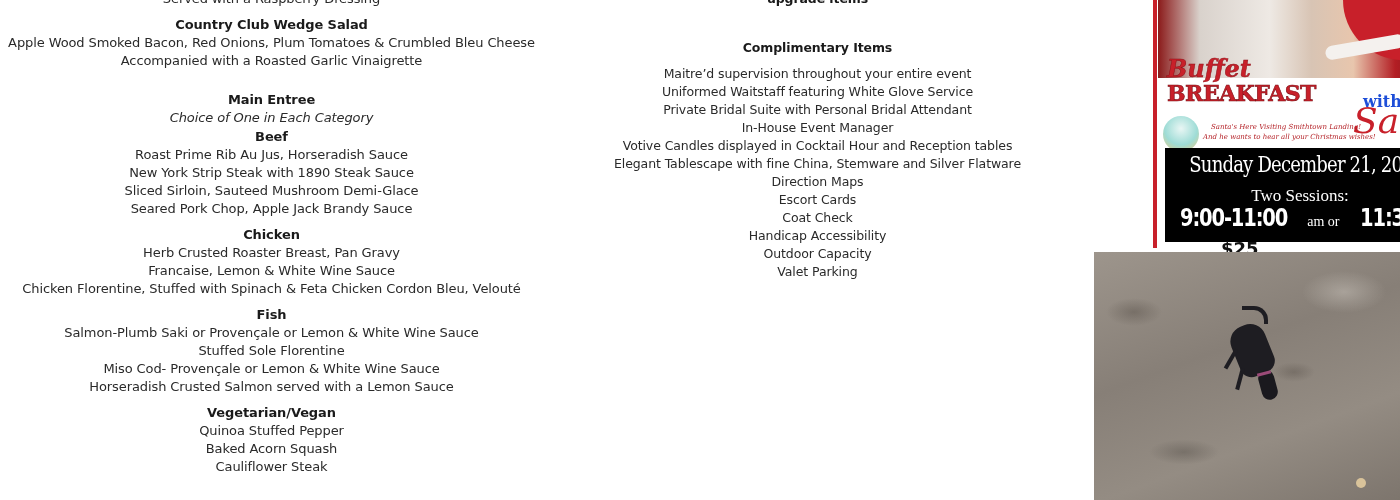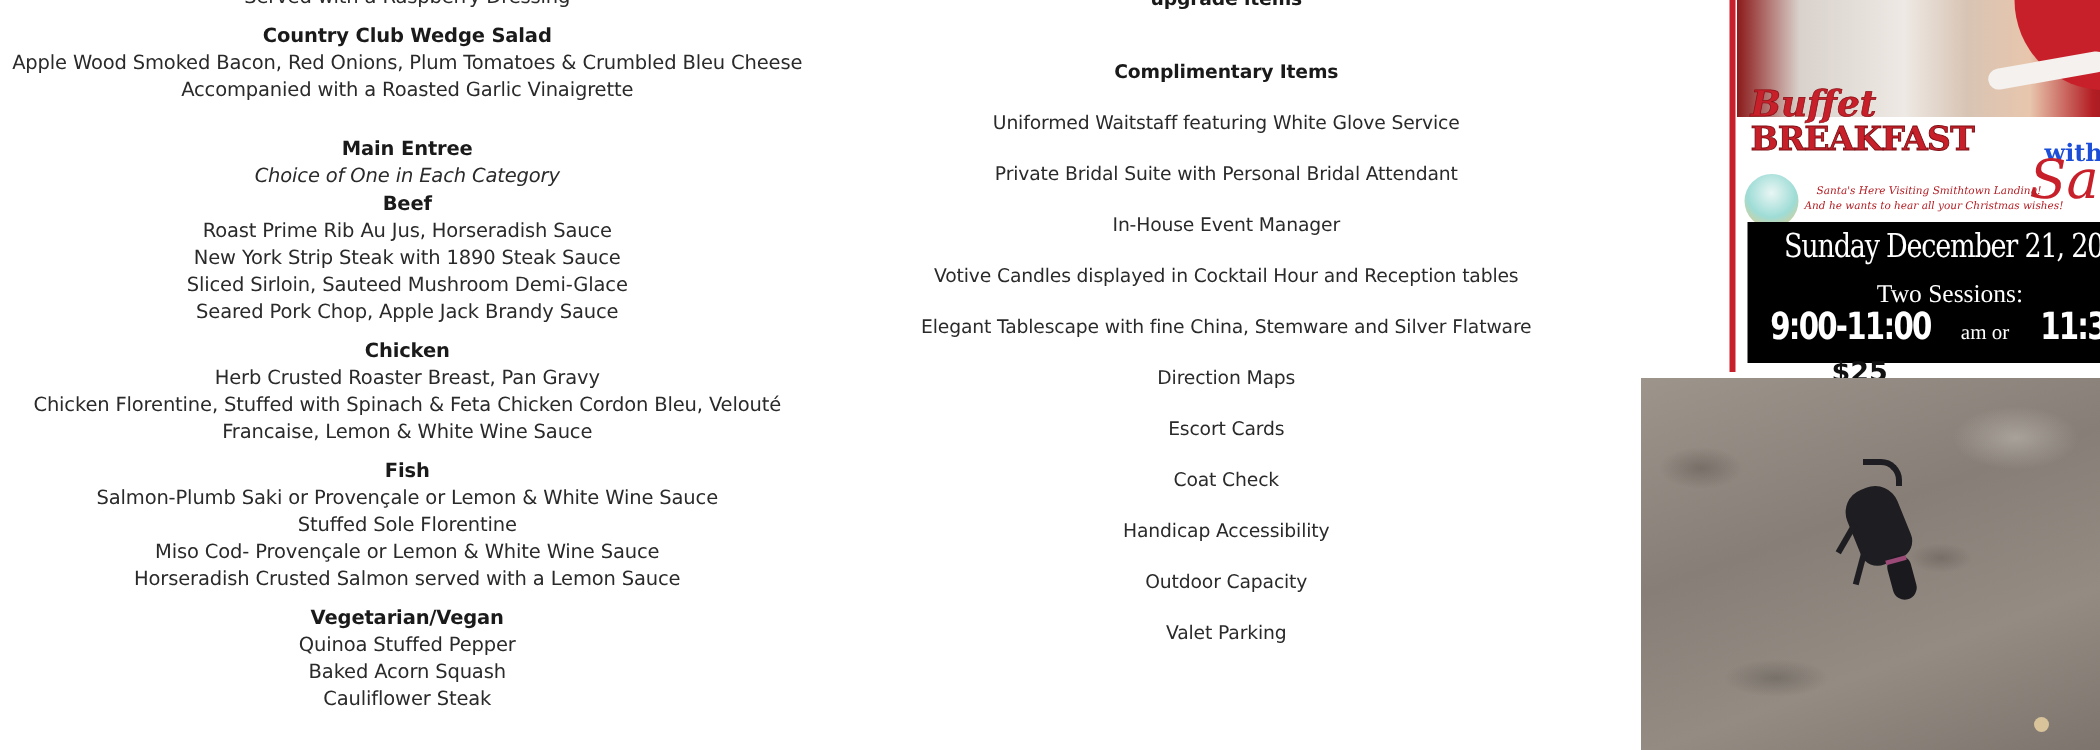--- a/index.html
+++ b/index.html
@@ -17,21 +17,21 @@
     .gap-s { height: 8px; }
     .gap-l { height: 21px; }
 
     .comp-col {
       position: absolute; left: 590px; top: -10px; width: 455px;
       text-align: center; font-size: 12.5px; color: #2a2a2a;
       letter-spacing: -0.1px;
     }
     .comp-col .upgrade { display:block; font-weight: bold; font-size: 12.5px; line-height: 18px; color:#1a1a1a; }
     .comp-col .comp-title { display:block; font-weight: bold; font-size: 12.5px; margin-top: 31px; line-height: 18px; color:#1a1a1a; }
-    .comp-col .item { display:block; line-height: 18px; margin-top: 16px; white-space: nowrap; }
+    .comp-col .item { display:block; line-height: 18px; white-space: nowrap; }
     .comp-col .item.first { margin-top: 8px; }
 
     
     .poster {
       position: absolute; left: 1145px; top: 0; width: 306px; height: 316px;
       background: #ffffff; overflow: hidden;
     }
     .poster .frame-left { position:absolute; left: 8px; top:0; width:4px; height:248px; background:#c8202a; }
     .poster .frame-right { position:absolute; right: 8px; top:0; width:5px; height:248px; background:#c8202a; }
     .poster .photo {
@@ -148,40 +148,41 @@
 
   <span class="line head">Beef</span>
   <span class="line">Roast Prime Rib Au Jus, Horseradish Sauce</span>
   <span class="line">New York Strip Steak with 1890 Steak Sauce</span>
   <span class="line">Sliced Sirloin, Sauteed Mushroom Demi-Glace</span>
   <span class="line">Seared Pork Chop, Apple Jack Brandy Sauce</span>
   <div class="gap-s"></div>
 
   <span class="line head">Chicken</span>
   <span class="line">Herb Crusted Roaster Breast, Pan Gravy</span>
+  <span class="line">Francaise, Lemon &amp; White Wine Sauce</span>
   <span class="line">Chicken Florentine, Stuffed with Spinach &amp; Feta Chicken Cordon Bleu, Velouté</span>
-  <span class="line">Francaise, Lemon &amp; White Wine Sauce</span>
   <div class="gap-s"></div>
 
   <span class="line head">Fish</span>
   <span class="line">Salmon-Plumb Saki or Provençale or Lemon &amp; White Wine Sauce</span>
   <span class="line">Stuffed Sole Florentine</span>
   <span class="line">Miso Cod- Provençale or Lemon &amp; White Wine Sauce</span>
   <span class="line">Horseradish Crusted Salmon served with a Lemon Sauce</span>
   <div class="gap-s"></div>
 
   <span class="line head">Vegetarian/Vegan</span>
   <span class="line">Quinoa Stuffed Pepper</span>
   <span class="line">Baked Acorn Squash</span>
   <span class="line">Cauliflower Steak</span>
 </div>
 
 <div class="comp-col">
   <span class="upgrade">upgrade items</span>
   <span class="comp-title">Complimentary Items</span>
+  <span class="item first">Maitre’d supervision throughout your entire event</span>
   <span class="item">Uniformed Waitstaff featuring White Glove Service</span>
   <span class="item">Private Bridal Suite with Personal Bridal Attendant</span>
   <span class="item">In-House Event Manager</span>
   <span class="item">Votive Candles displayed in Cocktail Hour and Reception tables</span>
   <span class="item">Elegant Tablescape with fine China, Stemware and Silver Flatware</span>
   <span class="item">Direction Maps</span>
   <span class="item">Escort Cards</span>
   <span class="item">Coat Check</span>
   <span class="item">Handicap Accessibility</span>
   <span class="item">Outdoor Capacity</span>

